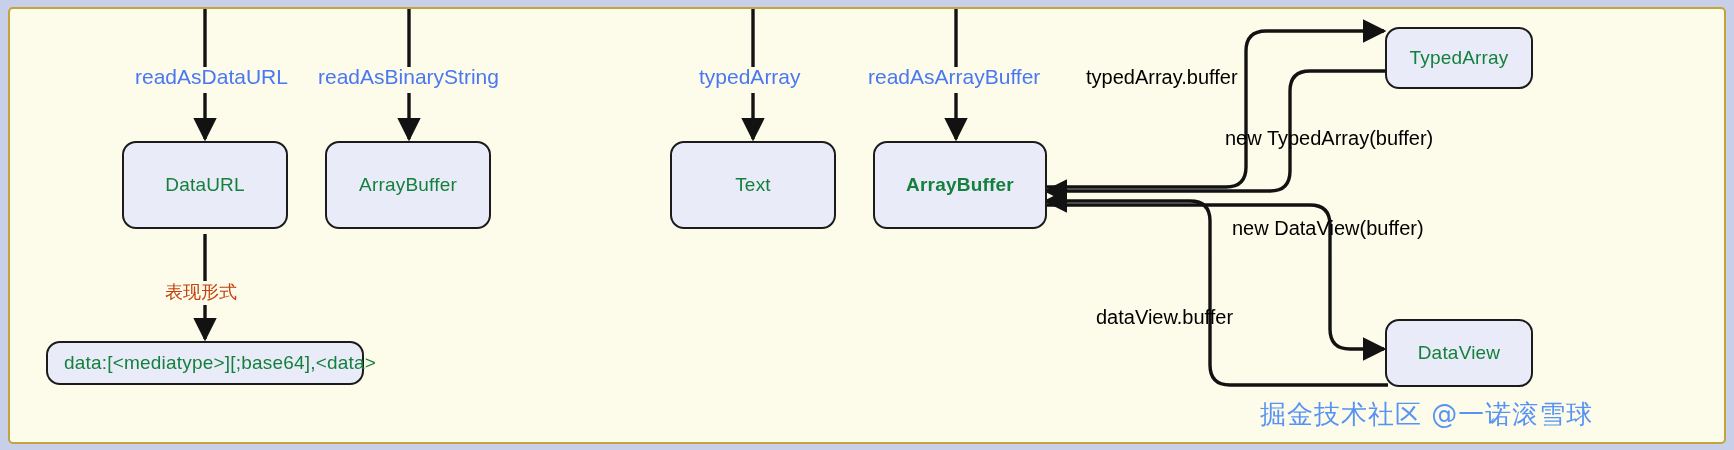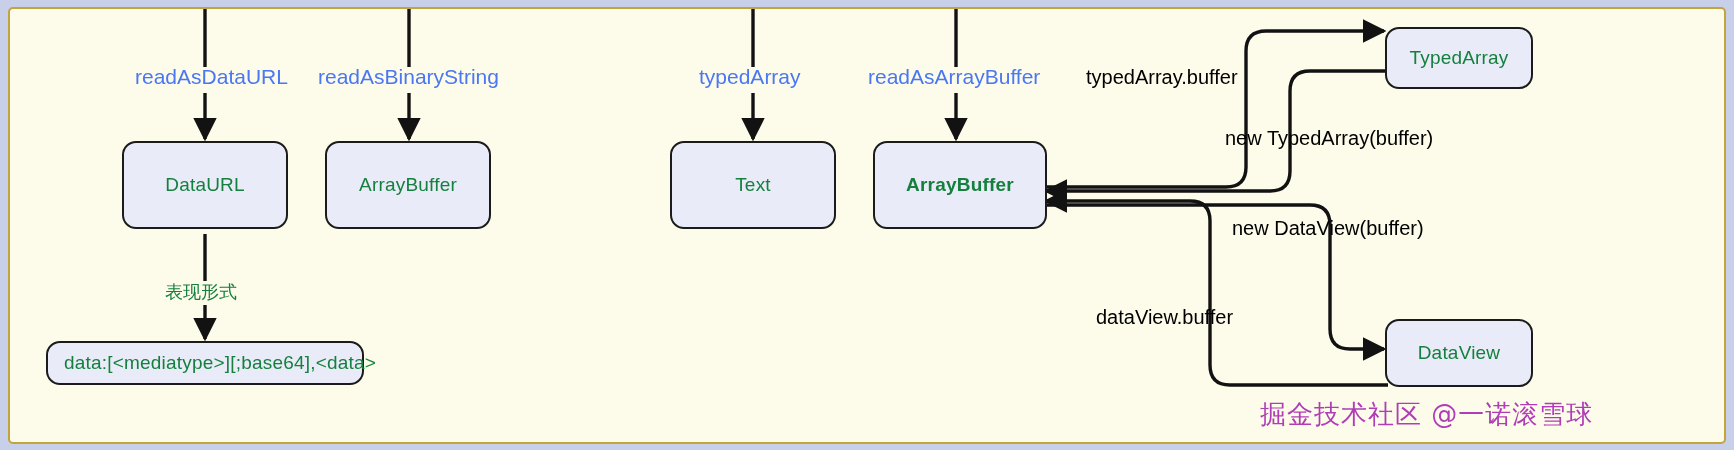--- a/index.html
+++ b/index.html
@@ -43,29 +43,29 @@
 
   
   .lbl{
     position:absolute;
     white-space:nowrap;
     font-size:20px;
     color:#000000;
     line-height:1;
   }
   .lbl.method{color:#4a77f2;font-size:21px;}
-  .lbl.cjk{font-family:"DejaVu Sans","Liberation Sans",sans-serif;font-size:18px;color:#15803d;}
+  .lbl.cjk{font-family:"DejaVu Sans","Liberation Sans",sans-serif;font-size:18px;color:#c2410c;}
 
   
   #watermark{
     position:absolute;
     white-space:nowrap;
     font-family:"DejaVu Sans","Liberation Sans",sans-serif;
     font-size:26px;
-    color:#a21caf;
+    color:#3b82f6;
     opacity:.85;
     letter-spacing:1px;
   }
 </style>
 </head>
 <body>
 
 <div id="stage">
   <div id="canvas">
 

